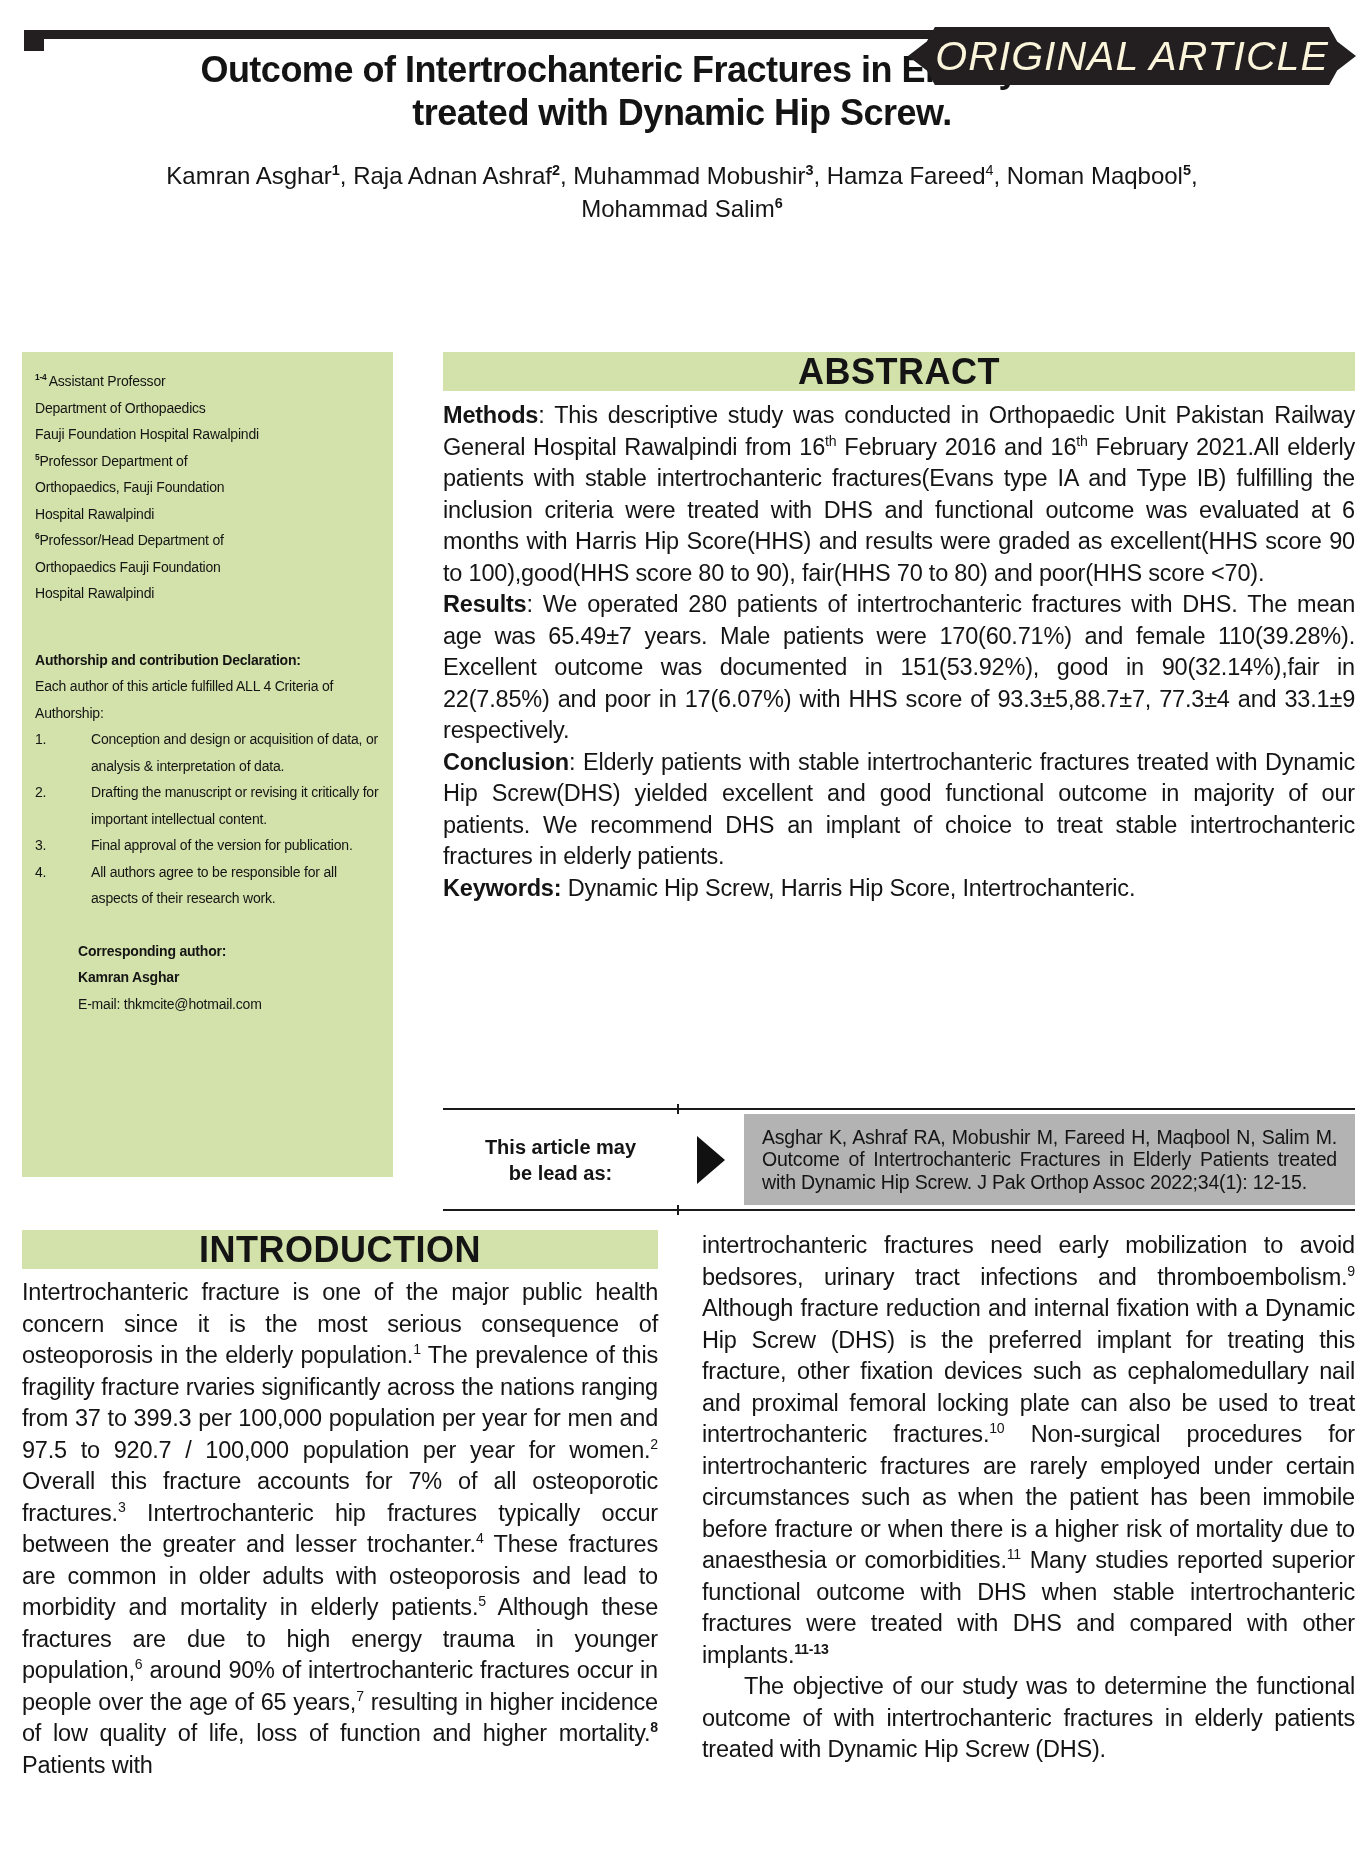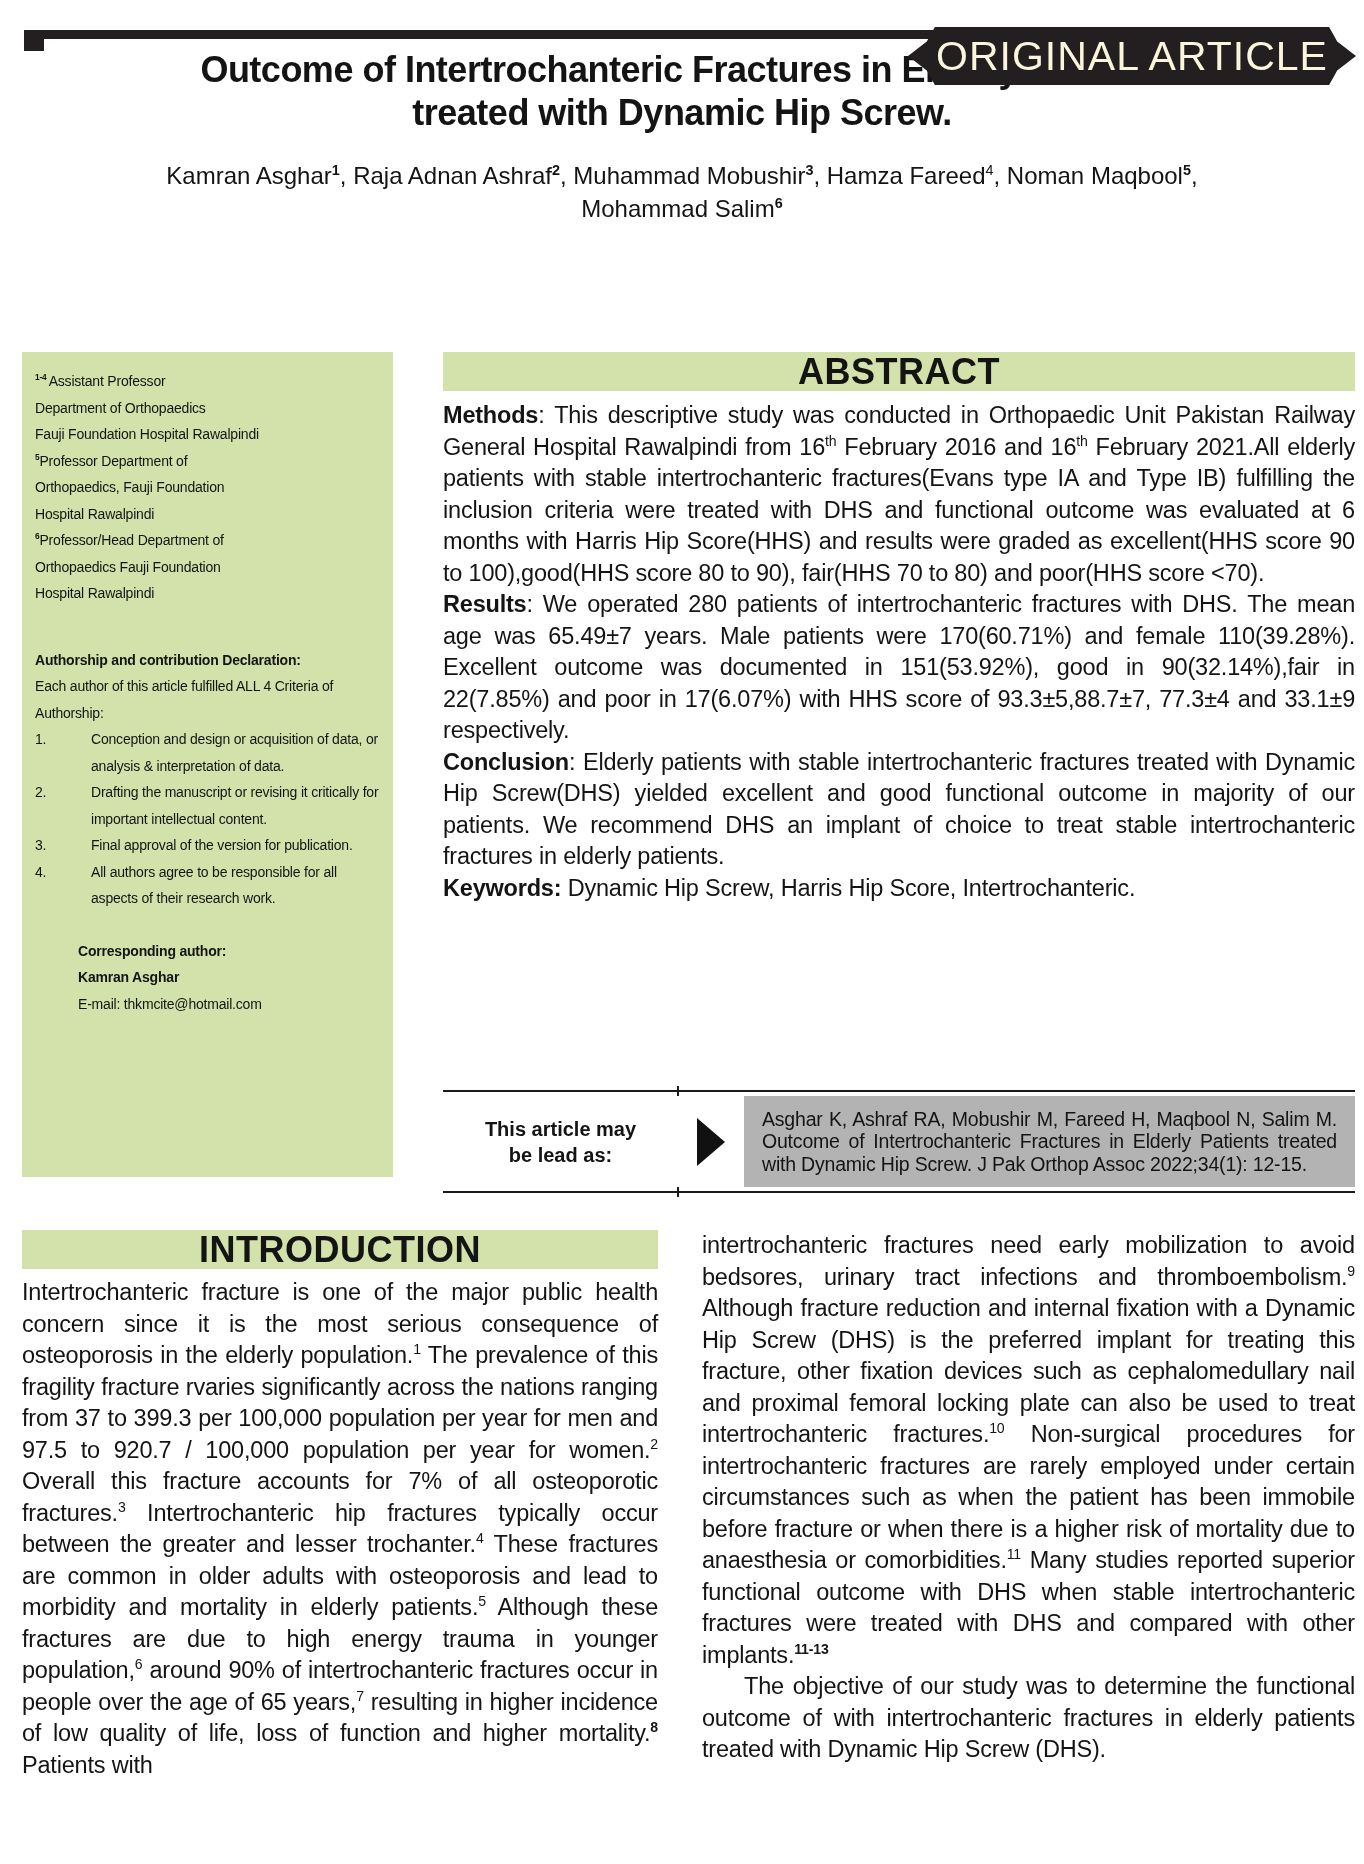--- a/index.html
+++ b/index.html
@@ -17,21 +17,21 @@
   }
   .b{font-weight:700;}
   sup{font-size:60%;line-height:0;vertical-align:super;}
 
   
   .top-square{position:absolute;left:24px;top:30px;width:20px;height:21px;background:var(--banner-black);}
   .top-line{position:absolute;left:24px;top:30px;width:916px;height:9px;background:var(--banner-black);}
   .ribbon{
     position:absolute;left:908px;top:27px;width:448px;height:58px;background:var(--banner-black);
     clip-path:polygon(0% 50%,4.2% 25%,6% 0%,94% 0%,95.8% 25%,100% 50%,95.8% 75%,94% 100%,6% 100%,4.2% 75%);
-    display:flex;align-items:center;justify-content:center;
+    display:flex;align-items:center;justify-content:center;font-style:italic;
   }
   .ribbon span{color:var(--cream);font-size:41px;letter-spacing:1px;}
 
   
   .header-zone{padding-top:48px;text-align:center;}
   .title-line{font-weight:700;font-size:36px;line-height:43px;letter-spacing:-0.5px;}
   .authors{margin-top:25px;font-size:24px;line-height:33px;}
 
   
   .upper{position:absolute;left:22px;top:352px;display:flex;}
@@ -51,21 +51,21 @@
     background:var(--accent-green);height:39px;display:flex;align-items:center;justify-content:center;
     font-weight:700;font-size:36px;letter-spacing:0.5px;
   }
   .abstract-body{margin-top:9px;}
   .para{
     text-align:justify;font-size:23.5px;line-height:31.5px;letter-spacing:-0.2px;margin:0;
   }
 
   
   .citation{
-    position:absolute;left:0;top:738px;width:912px;height:99px;
+    position:absolute;left:0;top:756px;width:912px;height:99px;
     border-top:2px solid #1a1a1a;border-bottom:2px solid #1a1a1a;
     display:flex;align-items:center;
   }
   .citation .tick{position:absolute;left:234px;width:2px;height:10px;background:#1a1a1a;}
   .citation .tick.t{top:-6px;} .citation .tick.bm{bottom:-6px;}
   .cite-label{
     width:235px;flex:none;text-align:center;font-weight:700;font-size:20px;line-height:26px;
   }
   .cite-arrow-zone{width:66px;flex:none;display:flex;align-items:center;justify-content:center;}
   .arrow-right{width:0;height:0;border-left:28px solid #111;border-top:24px solid transparent;border-bottom:24px solid transparent;}

